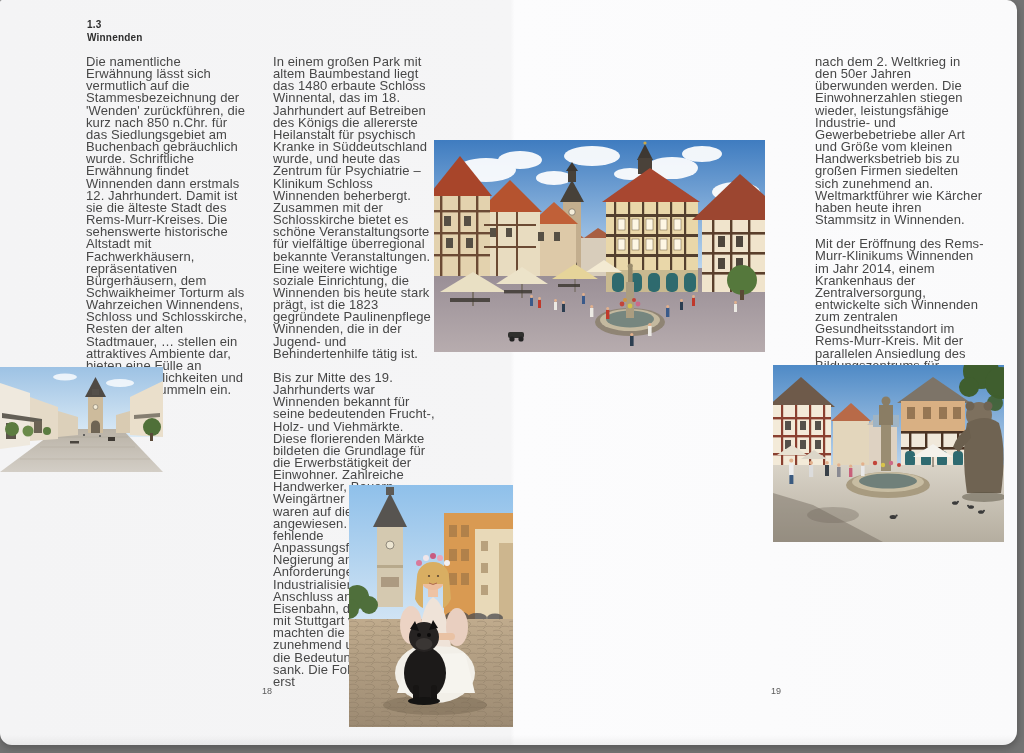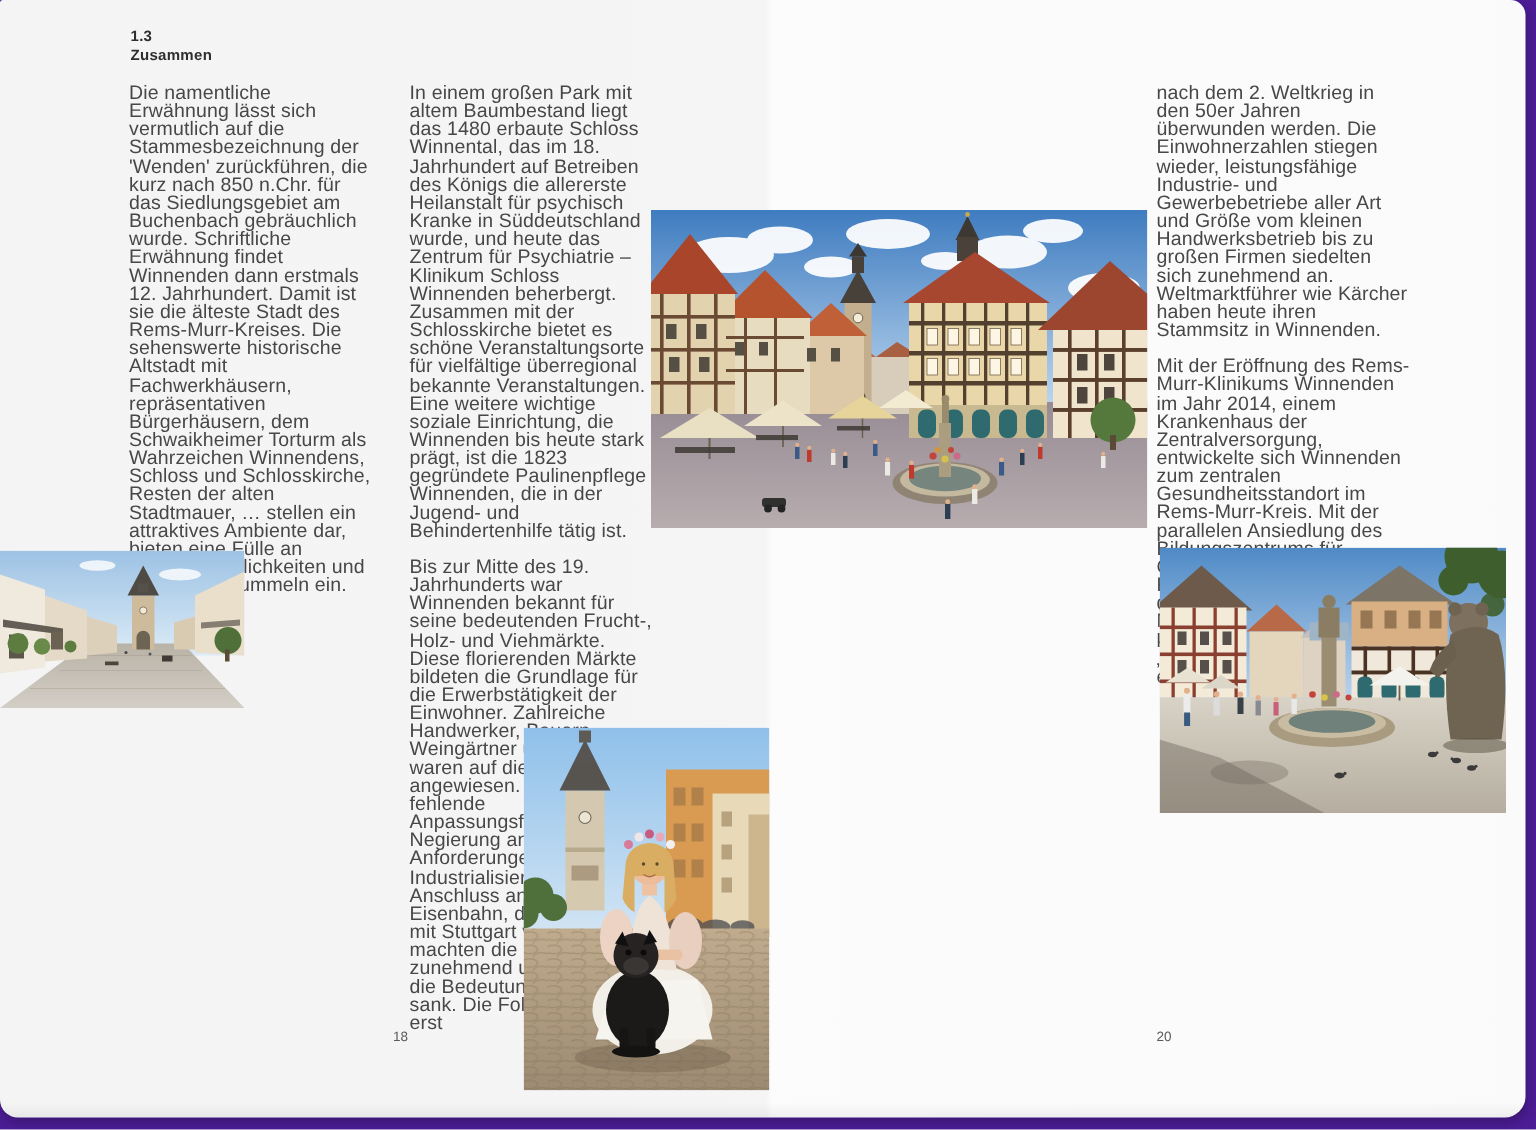--- a/index.html
+++ b/index.html
@@ -1,51 +1,51 @@
 <!DOCTYPE html>
 <html lang="de"><head>
 <meta charset="utf-8">
 <style>
   html,body{margin:0;padding:0;background:#ffffff;}
-  .canvas{position:relative;width:1024px;height:753px;background:#4c1d95;overflow:hidden;
+  .canvas{position:relative;width:1024px;height:753px;background:#737373;overflow:hidden;
           font-family:"Liberation Sans","DejaVu Sans",sans-serif;}
   .spread{position:absolute;left:0;top:0;width:1017px;height:745px;
           background:linear-gradient(90deg,#f4f4f5 0%,#f5f5f6 50.2%,#fcfcfd 50.6%,#fafafb 100%);
           border-radius:2px 10px 14px 12px;
           box-shadow:0 4px 9px rgba(0,0,0,.16),2px 2px 5px rgba(0,0,0,.07);}
   .spread::after{content:"";position:absolute;left:0;bottom:0;width:100%;height:10px;
           background:linear-gradient(180deg,rgba(0,0,0,0) 0%,rgba(0,0,0,.05) 100%);
           border-radius:0 0 14px 12px;pointer-events:none;}
   .heading{position:absolute;left:87px;top:18px;font-size:10px;line-height:13px;
           font-weight:bold;color:#2e2e2e;letter-spacing:.2px;}
   .col{position:absolute;top:56px;font-size:13px;line-height:12.15px;color:#474747;
           letter-spacing:.1px;}
   .col p{margin:0 0 12px 0;}
   .col1{left:86px;width:164px;}
   .col2{left:273px;width:167px;}
-  .col3{left:771px;width:170px;}
+  .col3{left:815px;width:170px;}
   .pagenum{position:absolute;top:686px;font-size:9px;color:#5a5a5a;text-align:center;}
   .pagenum.left{left:262px;}
   .pagenum.right{left:771px;}
   .photo{position:absolute;overflow:hidden;}
   .photo svg{display:block;width:100%;height:100%;}
   .photo-street{left:0;top:367px;width:163px;height:105px;}
   .photo-market{left:434px;top:140px;width:331px;height:212px;}
   .photo-woman{left:349px;top:485px;width:164px;height:242px;}
   .photo-fountain{left:773px;top:365px;width:231px;height:177px;}
 </style>
 </head>
 <body>
 
 <div class="canvas">
   <div class="spread">
 
     <div class="heading">
       <div>1.3</div>
-      <div>Zusammen</div>
+      <div>Winnenden</div>
     </div>
 
     <div class="col col1">
       <p>Die namentliche Erwähnung lässt sich vermutlich auf die Stammesbezeichnung der 'Wenden' zurückführen, die kurz nach 850 n.Chr. für das Siedlungsgebiet am Buchenbach gebräuchlich wurde. Schriftliche Erwähnung findet Winnenden dann erstmals 12. Jahrhundert. Damit ist sie die älteste Stadt des Rems-Murr-Kreises. Die sehenswerte historische Altstadt mit Fachwerkhäusern, repräsentativen Bürgerhäusern, dem Schwaikheimer Torturm als Wahrzeichen Winnendens, Schloss und Schlosskirche, Resten der alten Stadtmauer, … stellen ein attraktives Ambiente dar, bieten eine Fülle an Einkaufsmöglichkeiten und laden zum Bummeln ein.</p>
     </div>
 
     <div class="col col2">
       <p>In einem großen Park mit altem Baumbestand liegt das 1480 erbaute Schloss Winnental, das im 18. Jahrhundert auf Betreiben des Königs die allererste Heilanstalt für psychisch Kranke in Süddeutschland wurde, und heute das Zentrum für Psychiatrie – Klinikum Schloss Winnenden beherbergt. Zusammen mit der Schlosskirche bietet es schöne Veranstaltungsorte für vielfältige überregional bekannte Veranstaltungen. Eine weitere wichtige soziale Einrichtung, die Winnenden bis heute stark prägt, ist die 1823 gegründete Paulinenpflege Winnenden, die in der Jugend- und Behindertenhilfe tätig ist.</p>
       <p>Bis zur Mitte des 19. Jahrhunderts war Winnenden bekannt für seine bedeutenden Frucht-, Holz- und Viehmärkte. Diese florierenden Märkte bildeten die Grundlage für die Erwerbstätigkeit der Einwohner. Zahlreiche Handwerker, Bauern, Weingärtner und Gastwirte waren auf diesen Handel angewiesen. Doch die fehlende Anpassungsfähigkeit und Negierung an die Anforderungen der Industrialisierung, und trotz Anschluss an die Eisenbahn, die Winnenden mit Stuttgart verband, machten die Stadt zunehmend unattraktiver, die Bedeutung der Stadt sank. Die Folgen konnten erst</p>
     </div>
@@ -541,16 +541,16 @@
             <circle cx="185" cy="136.8" r="1"></circle>
           <ellipse cx="198" cy="142" rx="3" ry="1.8"></ellipse>
             <circle cx="195" cy="140.8" r="1"></circle>
           <ellipse cx="208" cy="147" rx="3" ry="1.8"></ellipse>
             <circle cx="211" cy="145.8" r="1"></circle>
         </g>
       </svg>
     </div>
 
     <div class="pagenum left">18</div>
-    <div class="pagenum right">20</div>
+    <div class="pagenum right">19</div>
 
   </div>
 </div>
 
 </body></html>

